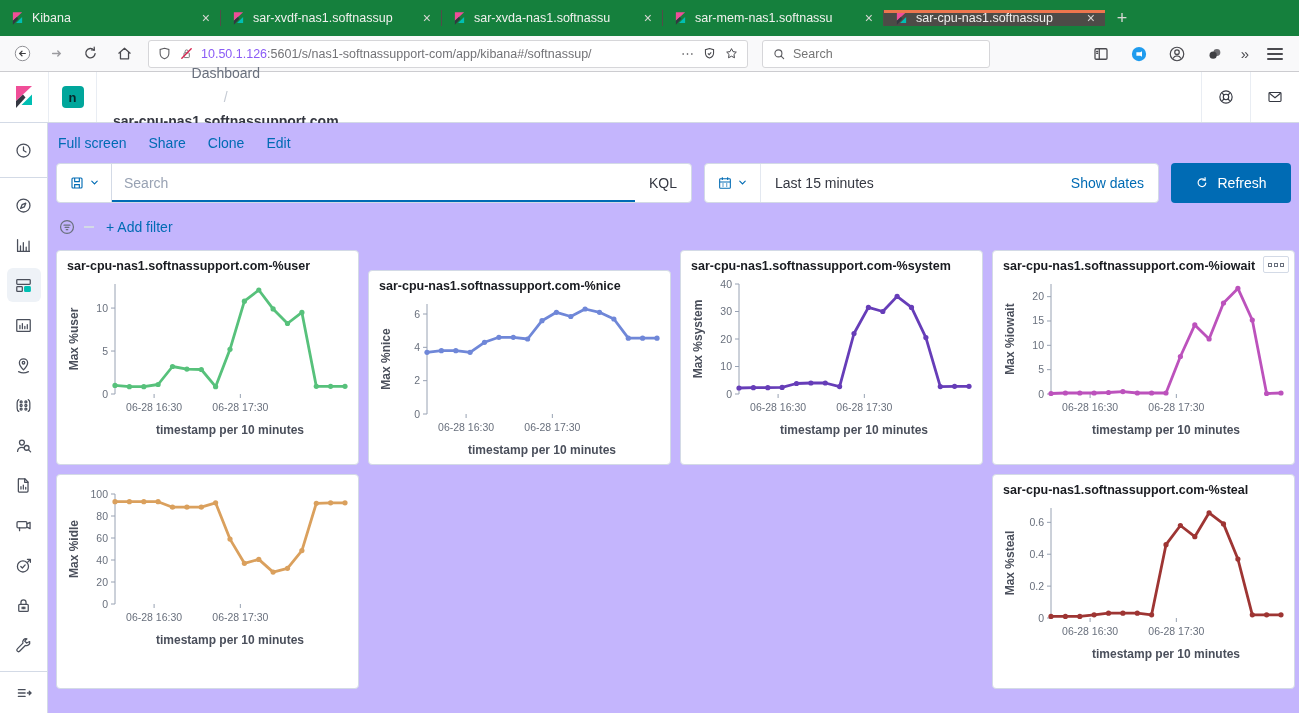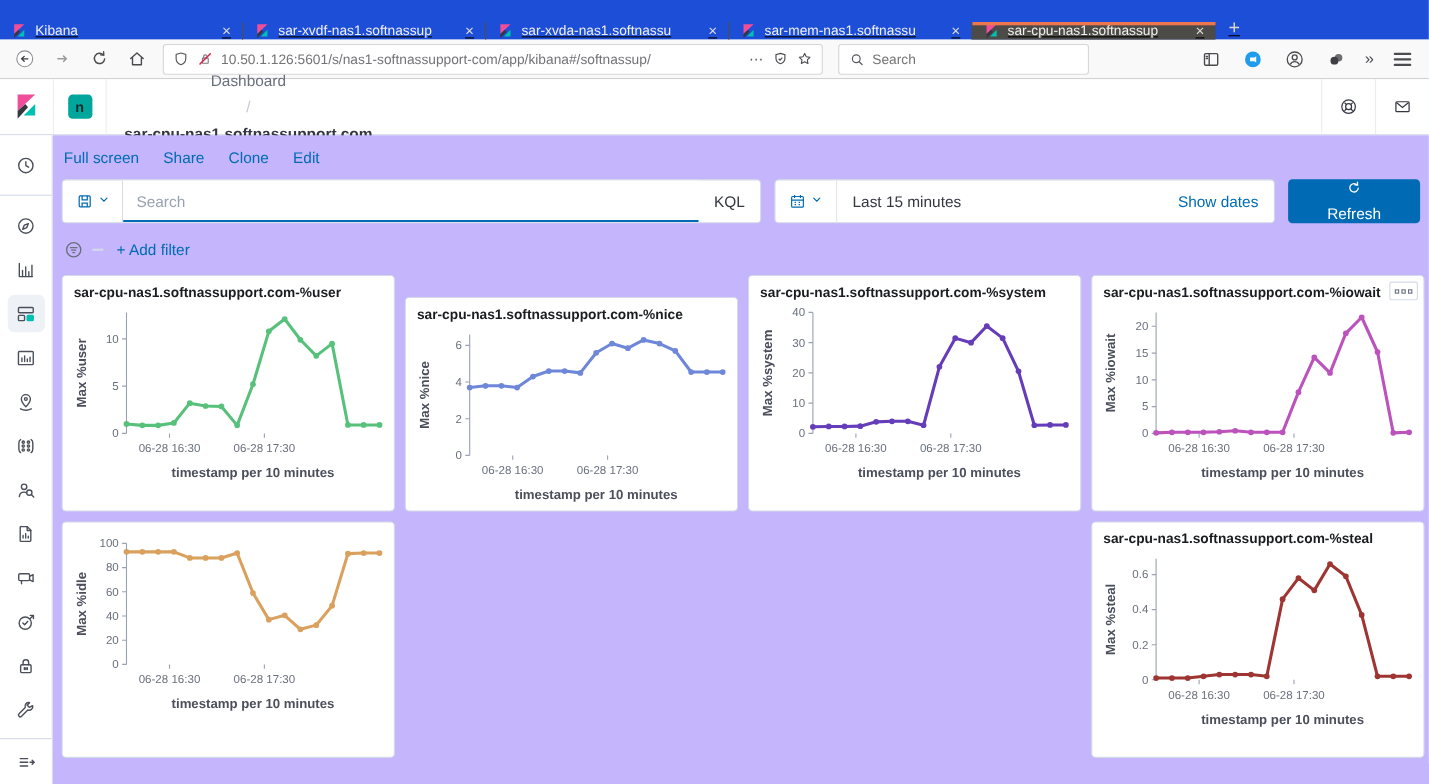--- a/index.html
+++ b/index.html
@@ -1,39 +1,39 @@
 <!DOCTYPE html>
 <html><head>
 <meta charset="utf-8">
 <style>
   * { box-sizing: border-box; margin: 0; padding: 0; }
   html,body { width:1299px; height:713px; overflow:hidden;
     font-family:"Liberation Sans", sans-serif; background:#f5f7fa; }
 
   
-  .tabbar { height:36px; background:#1d4ed8; display:flex; align-items:flex-end;text-decoration:underline; }
+  .tabbar { height:36px; background:#15803d; display:flex; align-items:center; }
   .tab { width:221px; display:flex; align-items:center; gap:7px; padding:0 8px 0 10px;
     color:#f1f0ee; font-size:12.5px; position:relative; border-right:1px solid #504e48; cursor:default; }
   .tab .t-title { flex:1; white-space:nowrap; overflow:hidden; }
   .tab .t-close { color:#d8d7d4; font-size:14px; padding:0 2px; }
   .tab.active { background:#4d4b47; border-right:none; }
   .tab.active::before { content:""; position:absolute; top:0; left:0; right:0; height:3px; background:#ed764e; }
   .newtab { width:34px; display:flex; align-items:center; justify-content:center; color:#d8d7d4; font-size:18px; }
   .favicon { width:15px; height:15px; flex:none; }
 
   
   .navbar { height:36px; background:#f9f9fa; border-bottom:1px solid #ccccd0;
     display:flex; align-items:center; padding:0 8px; gap:6px; }
   .nav-ico { width:28px; height:28px; display:flex; align-items:center; justify-content:center; border-radius:3px; }
   .nav-ico svg { width:17px; height:17px; }
   .urlbar { height:28px; flex:none; width:600px; background:#fff; border:1px solid #d6d6d9; border-radius:3px;
     display:flex; align-items:center; padding:0 8px; gap:7px; margin-left:4px; }
   .urlbar svg { width:15px; height:15px; flex:none; }
   .url-text { font-size:12.5px; color:#737377; white-space:nowrap; overflow:hidden; flex:1; }
-  .url-text b { color:#737373; font-weight:400; }
+  .url-text b { color:#8b5cf6; font-weight:400; }
   .url-dots { color:#5a5a5e; font-size:13px; letter-spacing:1px; }
   .searchbox { height:28px; width:228px; background:#fff; border:1px solid #d6d6d9; border-radius:3px;
     display:flex; align-items:center; gap:7px; padding:0 9px; margin-left:8px; }
   .searchbox svg { width:14px; height:14px; }
   .searchbox input { border:none; outline:none; font-size:12.5px; width:160px; font-family:inherit; background:transparent; }
   .chrome-right { display:flex; align-items:center; margin-left:auto; gap:10px; padding-right:2px; }
   .chrome-right .nav-ico svg { width:18px; height:18px; }
   .dbl-chev { font-size:15px; color:#4a4a4f; padding:0 2px; }
   .burger { display:flex; flex-direction:column; gap:3px; width:16px; }
   .burger i { height:2px; background:#4a4a4f; border-radius:1px; }
@@ -81,21 +81,21 @@
   .qb-input::placeholder { color:#98a2b3; }
   .qb-kql { display:flex; align-items:center; padding:0 14px; font-size:14px; color:#343741; }
   .datebox { width:455px; display:flex; background:#fff; border:1px solid #d3dae6; border-radius:4px; align-items:center; }
   .db-cal { width:56px; height:100%; display:flex; align-items:center; justify-content:center; gap:4px;
     border-right:1px solid #e3e8f0; color:#006bb4; }
   .db-cal svg { width:16px; height:16px; }
   .db-cal .chev svg { width:11px; height:11px; }
   .db-range { font-size:14px; color:#343741; padding-left:14px; }
   .db-show { margin-left:auto; padding-right:14px; color:#006bb4; font-size:14px; cursor:pointer; }
   .refresh-btn { width:120px; background:#006bb4; border:none; border-radius:4px; color:#fff; font-size:14px;
-    font-family:inherit; display:flex; align-items:center; justify-content:center; gap:8px; cursor:pointer;flex-direction:column; }
+    font-family:inherit; display:flex; align-items:center; justify-content:center; gap:8px; cursor:pointer; }
   .refresh-btn svg { width:14px; height:14px; }
 
   .filterbar { display:flex; align-items:center; gap:8px; padding:11px 0 0 2px; height:36px; }
   .filterbar .f-ico { color:#69707d; display:flex; }
   .filterbar .f-ico svg { width:18px; height:18px; }
   .filterbar .dash { width:10px; height:2px; background:#d3dae6; }
   .filterbar a { color:#006bb4; font-size:14px; text-decoration:none; margin-left:4px; cursor:pointer;text-align:right; }
 
   
   .grid { display:grid; grid-template-columns:repeat(4, 303px); grid-auto-rows:215px; gap:9px; margin-top:11px; }

